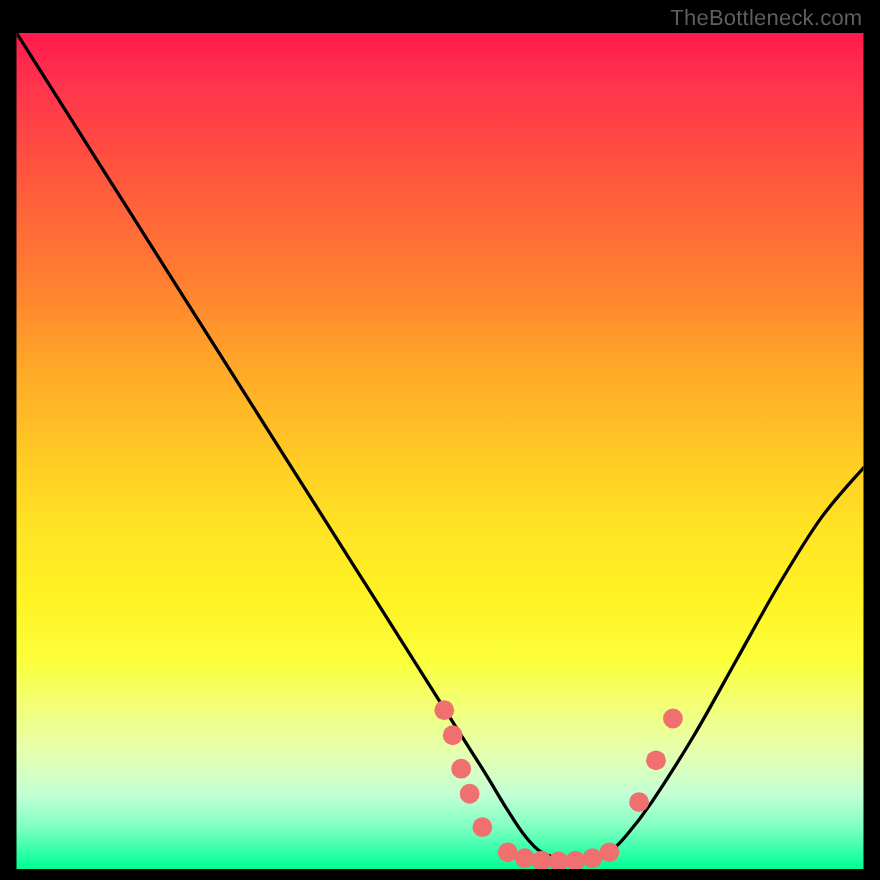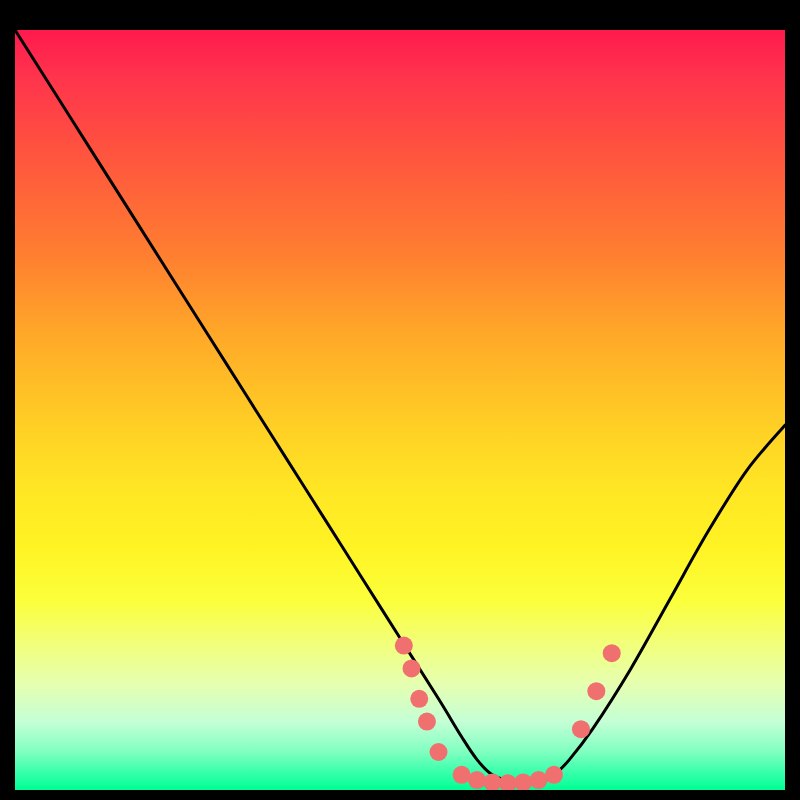--- a/index.html
+++ b/index.html
@@ -58,20 +58,21 @@
     color: #5f5f5f;
     font-size: 20px;
     letter-spacing: 0.2px;
     font-weight: 500;
   }
 </style>
 </head>
 <body>
 
 <div class="stage">
+  <div class="watermark">TheBottleneck.com</div>
 
   <div class="plot">
     <div class="gradient-bg"></div>
     <svg class="curve" viewBox="0 0 770 760" preserveAspectRatio="none">
       <path id="curve-path" fill="none" stroke="#000000" stroke-width="3" stroke-linecap="round" d="M 0,0 C 6.416666666666667,10.133333333333326 25.666666666666664,40.53333333333329 38.5,60.799999999999955 C 51.333333333333336,81.06666666666662 64.16666666666667,101.33333333333336 77,121.60000000000002 C 89.83333333333333,141.8666666666667 102.66666666666667,162.13333333333333 115.5,182.39999999999998 C 128.33333333333334,202.66666666666663 141.16666666666666,222.93333333333325 154,243.19999999999993 C 166.83333333333334,263.4666666666666 179.66666666666666,283.73333333333335 192.5,304 C 205.33333333333334,324.26666666666665 218.16666666666666,344.53333333333336 231,364.8 C 243.83333333333334,385.06666666666666 256.6666666666667,405.33333333333337 269.5,425.6 C 282.3333333333333,445.8666666666667 295.1666666666667,466.1333333333334 308,486.40000000000003 C 320.8333333333333,506.6666666666667 333.6666666666667,526.9333333333334 346.5,547.2 C 359.3333333333333,567.4666666666667 372.16666666666663,587.7333333333333 385,608 C 397.83333333333337,628.2666666666667 413.2333333333334,652.3333333333333 423.50000000000006,668.8 C 433.7666666666667,685.2666666666667 440.1833333333333,696.6666666666666 446.59999999999997,706.8 C 453.01666666666665,716.9333333333333 456.8666666666667,723.2666666666667 462,729.6 C 467.1333333333333,735.9333333333334 470.9833333333333,741 477.4,744.8 C 483.81666666666666,748.5999999999999 492.8,751.1333333333333 500.5,752.4 C 508.2,753.6666666666666 517.1833333333334,753.6666666666666 523.6,752.4 C 530.0166666666667,751.1333333333333 533.8666666666667,748.5999999999999 539,744.8 C 544.1333333333333,741 547.9833333333333,737.2 554.4,729.6 C 560.8166666666666,722 567.2333333333333,714.4000000000001 577.5,699.2 C 587.7666666666667,684 603.1666666666666,659.9333333333333 616,638.4 C 628.8333333333334,616.8666666666667 641.6666666666666,592.8 654.5,570 C 667.3333333333334,547.2 680.1666666666666,523.1333333333333 693,501.59999999999997 C 705.8333333333334,480.0666666666666 718.6666666666666,458.53333333333336 731.5,440.8 C 744.3333333333334,423.06666666666666 763.5833333333334,402.8 770,395.2"></path>
       <g id="markers">
           <circle cx="388.85" cy="615.6" r="9" fill="#f07070"></circle>
           <circle cx="396.55" cy="638.4" r="9" fill="#f07070"></circle>
           <circle cx="404.25" cy="668.8" r="9" fill="#f07070"></circle>
           <circle cx="411.95000000000005" cy="691.6" r="9" fill="#f07070"></circle>

